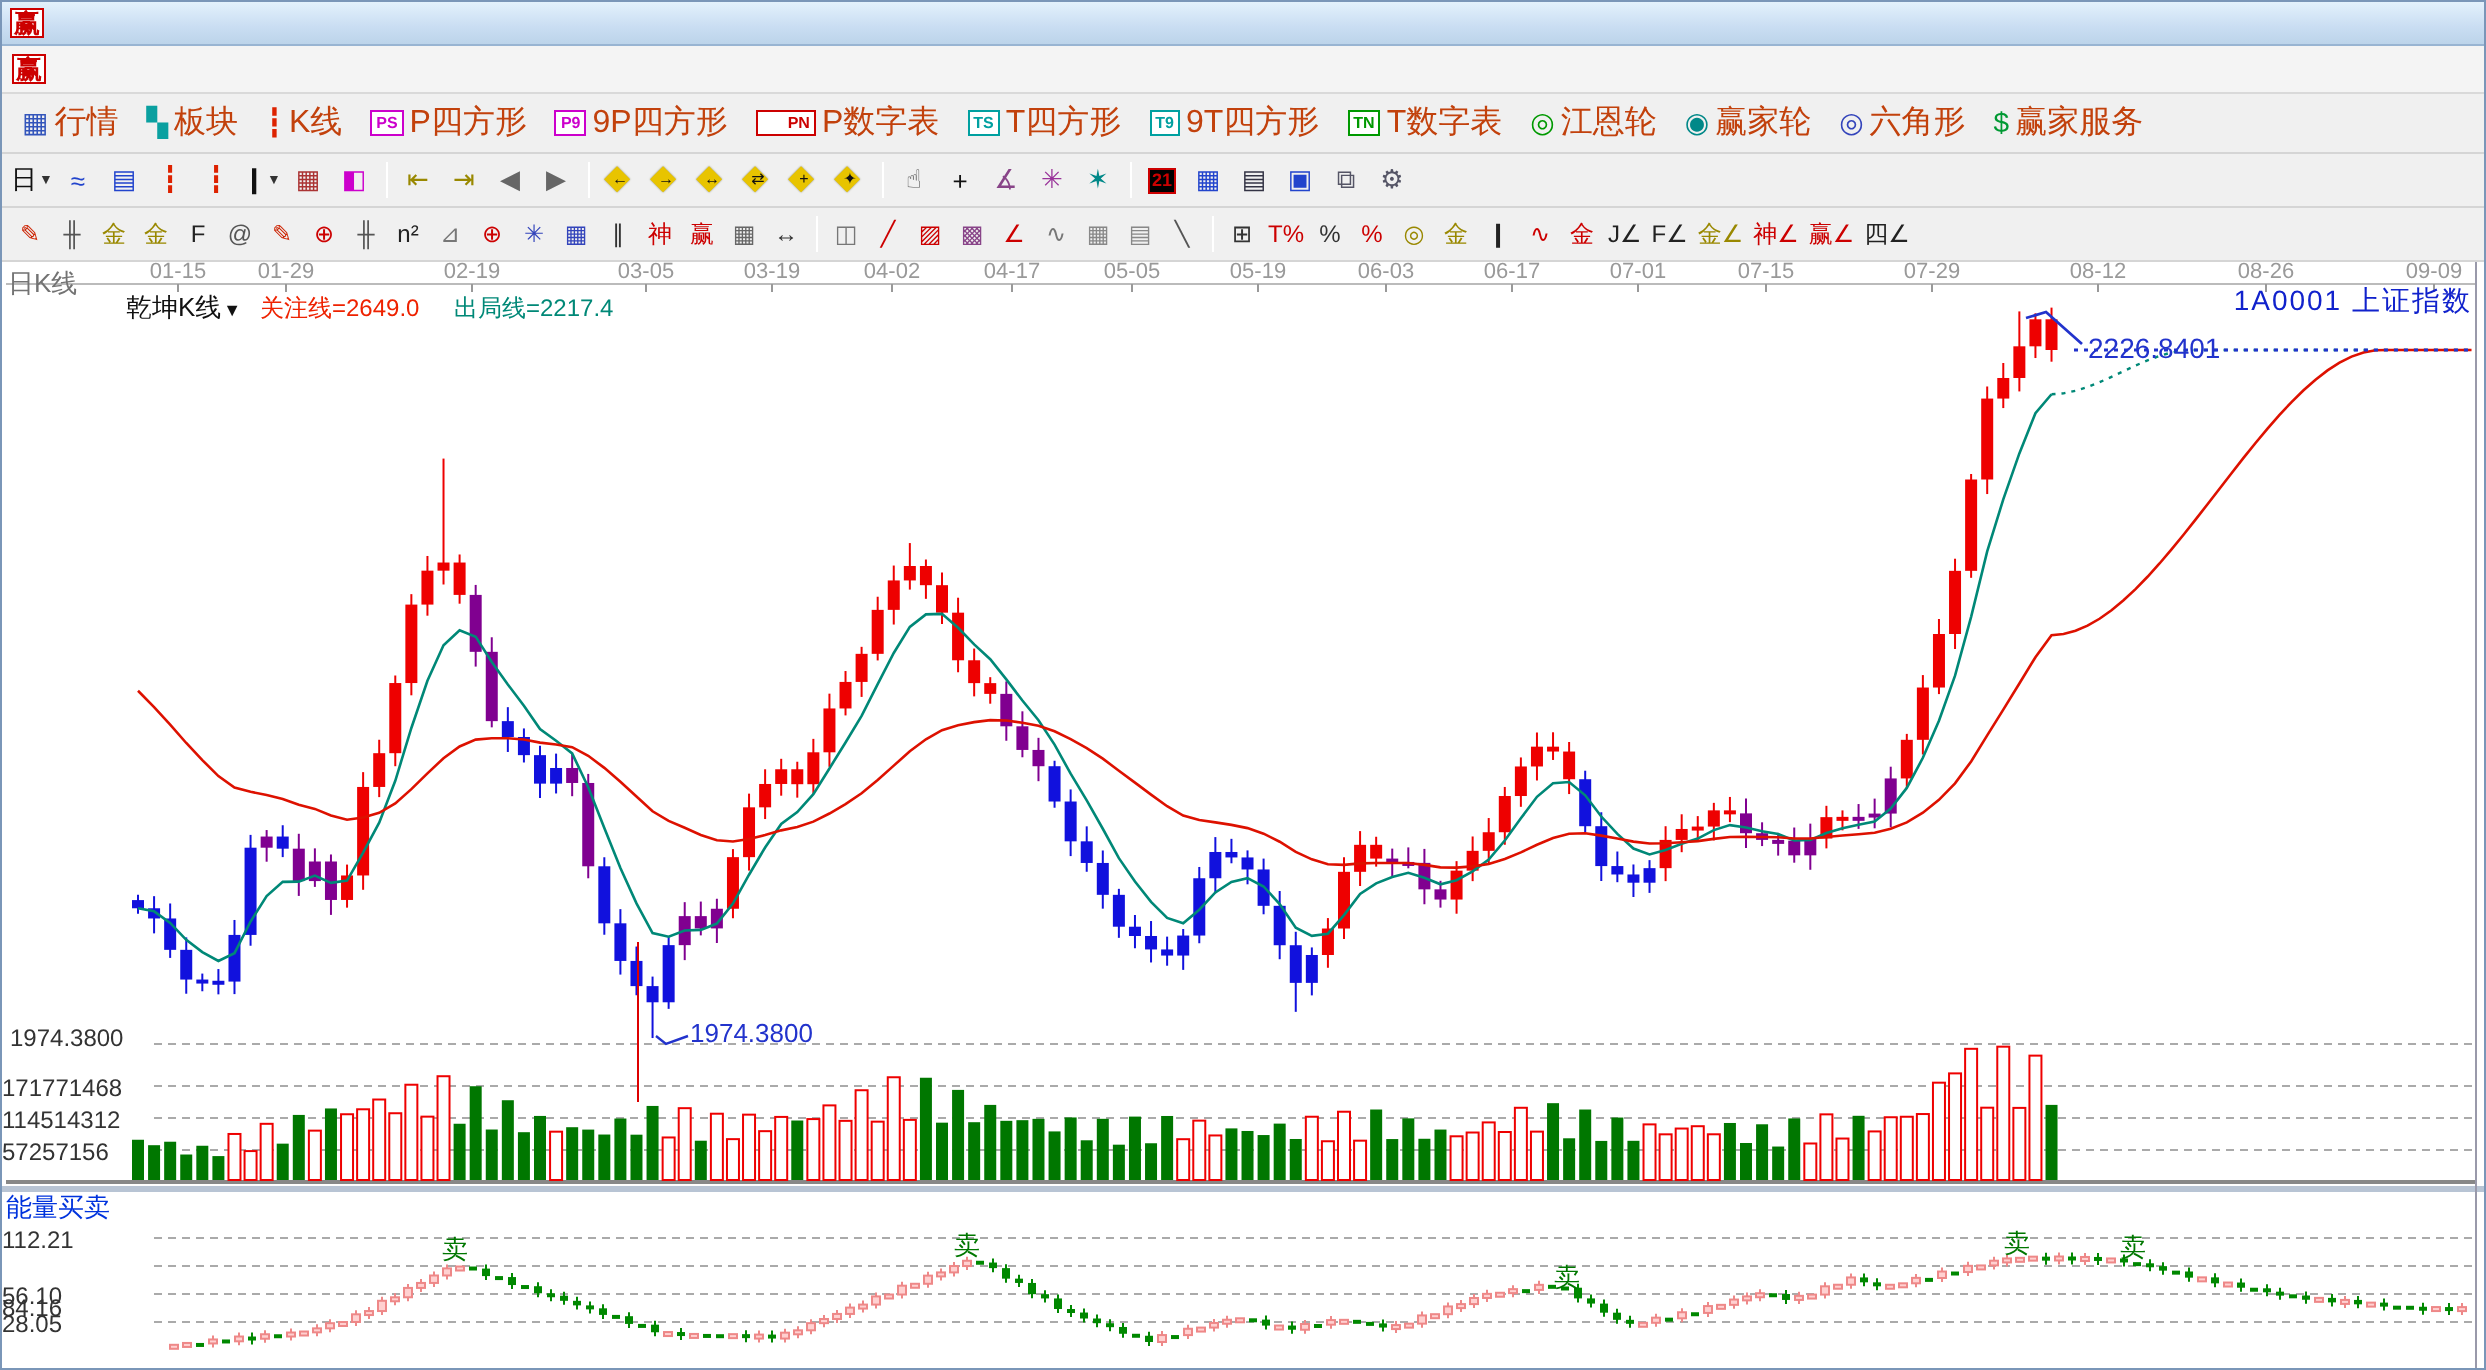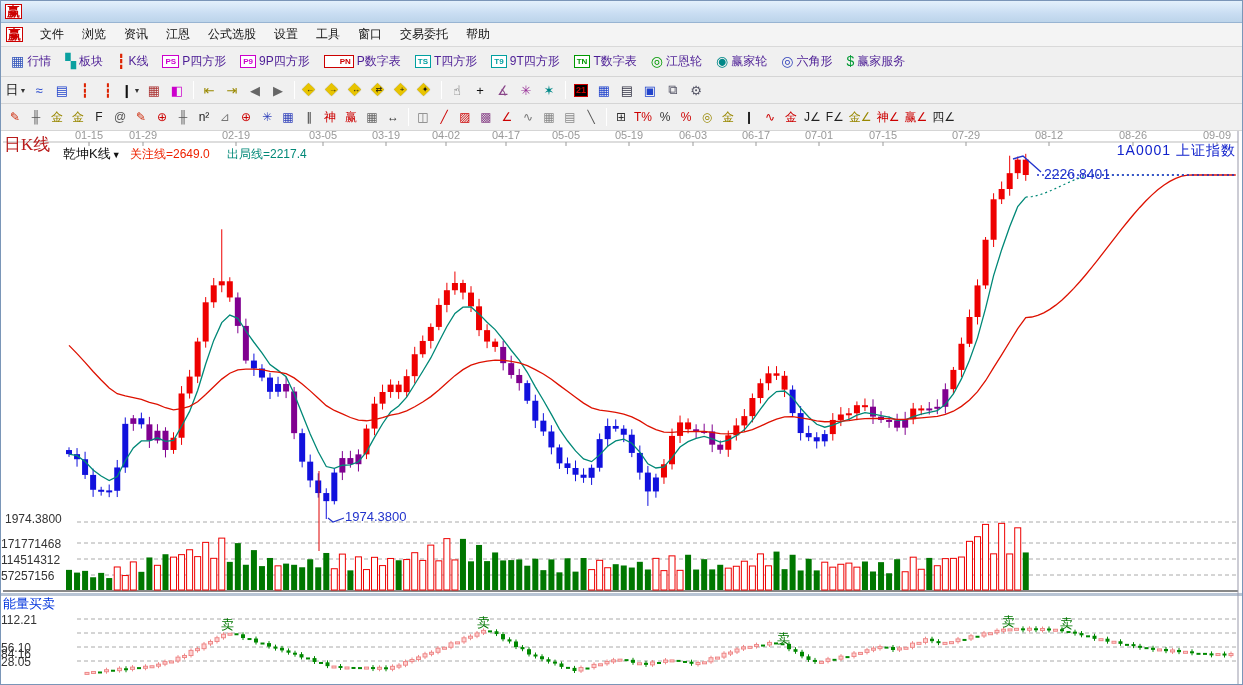--- a/index.html
+++ b/index.html
@@ -19,38 +19,38 @@
   .menu-item{font-size:12px;color:#111;padding:3px 9px;cursor:default;}
   
   .tbar{background:#f0f0f0;border-bottom:1px solid #d5d5d5;display:flex;align-items:center;padding-left:4px;}
   #tb1{height:30px;}
   #tb2{height:27px;}
   #tb3{height:27px;}
   .t1-btn{display:flex;align-items:center;height:24px;padding:0 5px;margin-right:2px;border:1px solid transparent;}
   .t1-ico{font-size:14px;line-height:15px;margin-right:3px;}
   .t1-badge{font-size:8px;font-weight:bold;border:1px solid;background:#fff;line-height:11px;
     padding:0 2px;margin-right:3px;}
-  .t1-lbl{font-size:12px;color:#4c1d95;white-space:nowrap;}
+  .t1-lbl{font-size:16px;color:#c2410c;white-space:nowrap;}
   .t2-btn{width:22px;height:21px;display:flex;align-items:center;justify-content:center;
     margin-right:1px;border:1px solid transparent;position:relative;font-size:13px;}
   .t2-dd{font-size:7px;color:#333;margin-left:1px;}
   .tb-sep{width:1px;height:18px;background:#c8c8c8;border-right:1px solid #fff;margin:0 4px;}
   .dia{position:relative;display:inline-block;width:16px;height:16px;}
   .dia b{position:absolute;left:0;top:-2px;color:#e8c400;font-size:17px;line-height:18px;
     text-shadow:0 0 1px #886;font-weight:normal;}
   .dia i{position:absolute;left:0;top:1px;width:16px;text-align:center;font-style:normal;
     font-size:8px;color:#111;line-height:14px;}
   .t3-btn{min-width:20px;height:21px;display:flex;align-items:center;justify-content:center;
     margin-right:1px;border:1px solid transparent;font-size:12px;white-space:nowrap;padding:0 1px;}
   .cal-badge{font-size:9px;font-weight:bold;color:#cc0000;border:1px solid #cc0000;background:#000000;
     line-height:11px;padding:0 1px;}
   
   .chart{position:relative;width:1243px;height:555px;background:#fff;}
   .ov{position:absolute;white-space:nowrap;}
-  .lbl-panel{top:2px;left:3px;font-size:17px;color:#b91c1c;font-family:Liberation Serif, serif;}
+  .lbl-panel{top:2px;left:3px;font-size:13px;color:#737373;}
   .lbl-qk{top:14px;left:62px;font-size:13px;color:#111;}
   .lbl-qk .dda{font-size:9px;color:#111;margin-left:1px;}
   .lbl-att{top:15px;left:129px;font-size:12px;color:#ee2200;}
   .lbl-exit{top:15px;left:226px;font-size:12px;color:#008877;}
   .lbl-sym{top:11px;right:8px;font-size:14px;color:#1122cc;letter-spacing:1px;}
   .lbl-high{top:35px;left:1043px;font-size:14px;color:#2233cc;}
   .lbl-low{top:378px;left:344px;font-size:13px;color:#2233cc;}
   .lbl-lowaxis{top:381px;left:4px;font-size:12px;color:#333;}
   .lbl-ind{top:464px;left:2px;font-size:13px;color:#0033dd;}
   .scale-lbl{position:absolute;font-size:12px;color:#333;text-align:left;}
@@ -59,32 +59,20 @@
 </style>
 </head>
 <body>
 
 <div class="window">
   <div class="titlebar">
     <span class="app-logo">赢</span>
   </div>
   <div class="menubar">
     <span class="menu-logo">赢</span>
-    <span id="menu-items" style="display:flex">
-        <span class="menu-item">文件</span>
-        <span class="menu-item">浏览</span>
-        <span class="menu-item">资讯</span>
-        <span class="menu-item">江恩</span>
-        <span class="menu-item">公式选股</span>
-        <span class="menu-item">设置</span>
-        <span class="menu-item">工具</span>
-        <span class="menu-item">窗口</span>
-        <span class="menu-item">交易委托</span>
-        <span class="menu-item">帮助</span>
-      </span>
   </div>
   <div class="tbar" id="tb1">
       <span class="t1-btn">
         <span class="t1-ico" style="color: rgb(51, 85, 187);">▦</span>
         <span class="t1-lbl">行情</span>
       </span>
       <span class="t1-btn">
         <span class="t1-ico" style="color: rgb(10, 160, 160);">▚</span>
         <span class="t1-lbl">板块</span>
       </span>

